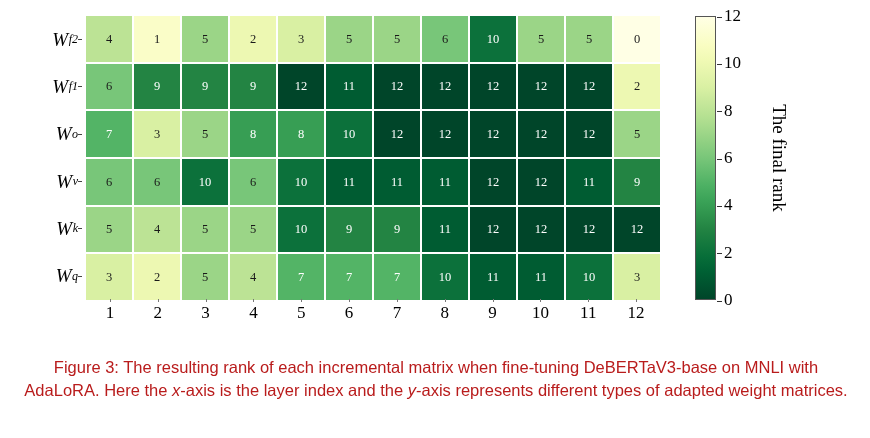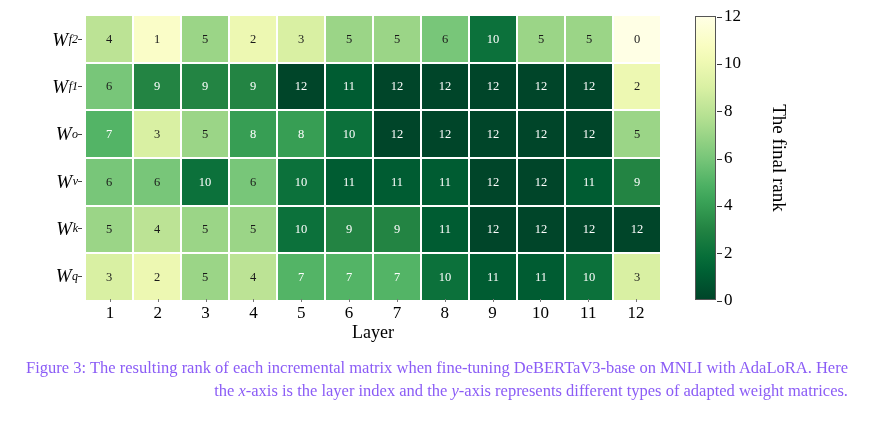--- a/index.html
+++ b/index.html
@@ -43,22 +43,22 @@
   .cbtick{position:absolute;left:22px;width:60px;font-size:17px;color:#000;
           transform:translateY(-50%);white-space:nowrap;}
   .cbtick i{display:inline-block;width:5px;height:1px;background:#333;
             vertical-align:middle;margin-right:2px;font-style:normal;}
   #cbar-title{position:absolute;left:72px;top:0;height:284px;width:24px;
               display:flex;align-items:center;justify-content:center;}
   #cbar-title span{transform:rotate(90deg);white-space:nowrap;font-size:19px;color:#000;}
 
   
   #caption{position:absolute;left:24px;top:356px;width:824px;
-           font-size:16.5px;line-height:1.42;color:#8b5cf6;text-align:right;
-           font-family:Liberation Serif, serif;}
+           font-size:16.5px;line-height:1.42;color:#b91c1c;text-align:center;
+           font-family:Liberation Sans, sans-serif;}
   #caption .mi{font-style:italic;}
 </style>
 </head>
 <body>
 
 <div id="figure">
 
   <div id="plot">
 
     <div id="ylabels">
@@ -213,21 +213,20 @@
         <div class="xtick">
           <span class="xtickmark"></span>
           <span>11</span>
         </div>
         <div class="xtick">
           <span class="xtickmark"></span>
           <span>12</span>
         </div>
       </div>
 
-    <div id="xaxis-title">Layer</div>
   </div>
 
   <div id="cbar-wrap">
     <div id="cbar" style="background: linear-gradient(to top, rgb(0, 69, 41) 0%, rgb(0, 83, 47) 5%, rgb(0, 97, 52) 10%, rgb(7, 110, 57) 15%, rgb(21, 121, 62) 20%, rgb(35, 132, 67) 25%, rgb(47, 148, 77) 30%, rgb(59, 163, 88) 35%, rgb(76, 176, 99) 40%, rgb(98, 187, 110) 45%, rgb(120, 198, 121) 50%, rgb(141, 207, 129) 55%, rgb(162, 216, 138) 60%, rgb(182, 225, 146) 65%, rgb(199, 232, 155) 70%, rgb(217, 240, 163) 75%, rgb(229, 245, 172) 80%, rgb(241, 250, 181) 85%, rgb(249, 253, 194) 90%, rgb(252, 254, 211) 95%, rgb(255, 255, 229) 100%);"></div>
     <div id="cbar-title">
       <span>The final rank</span>
     </div>
   <div class="cbtick" style="top: 284px;"><i></i><span>0</span></div>
       <div class="cbtick" style="top: 236.667px;"><i></i><span>2</span></div>
       <div class="cbtick" style="top: 189.333px;"><i></i><span>4</span></div>

